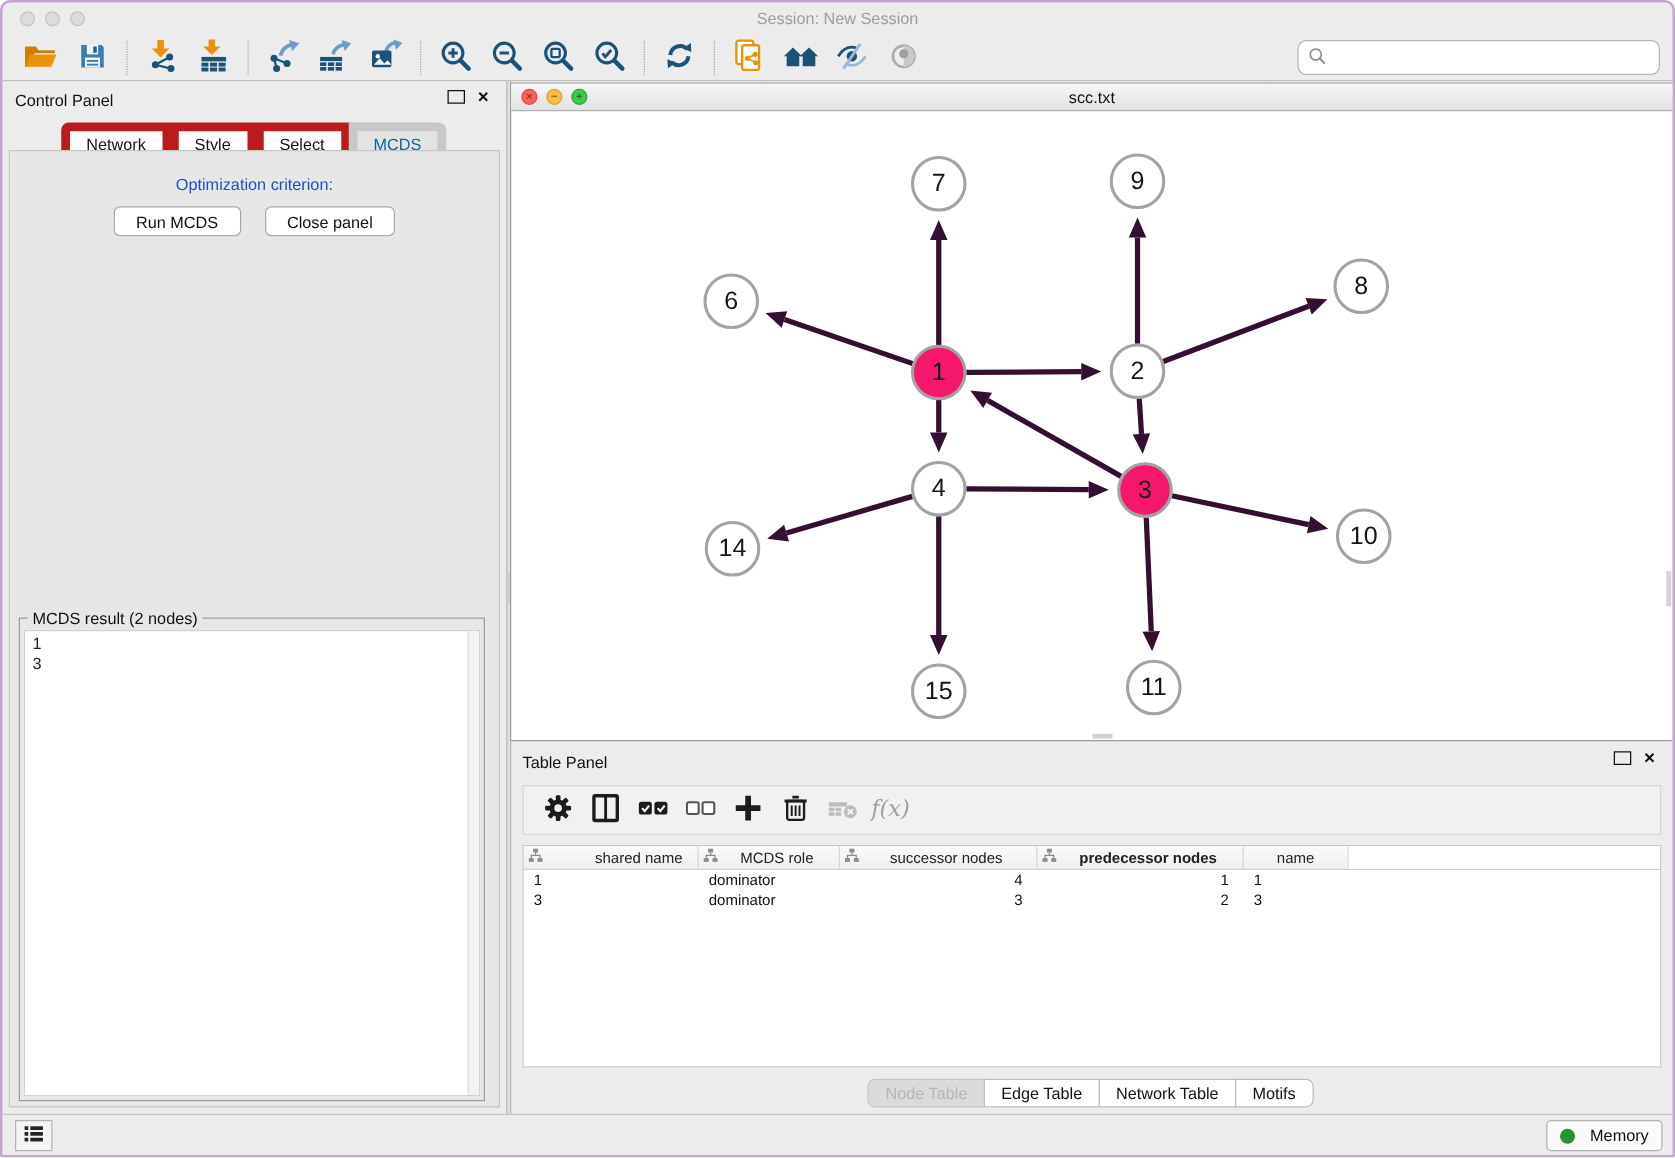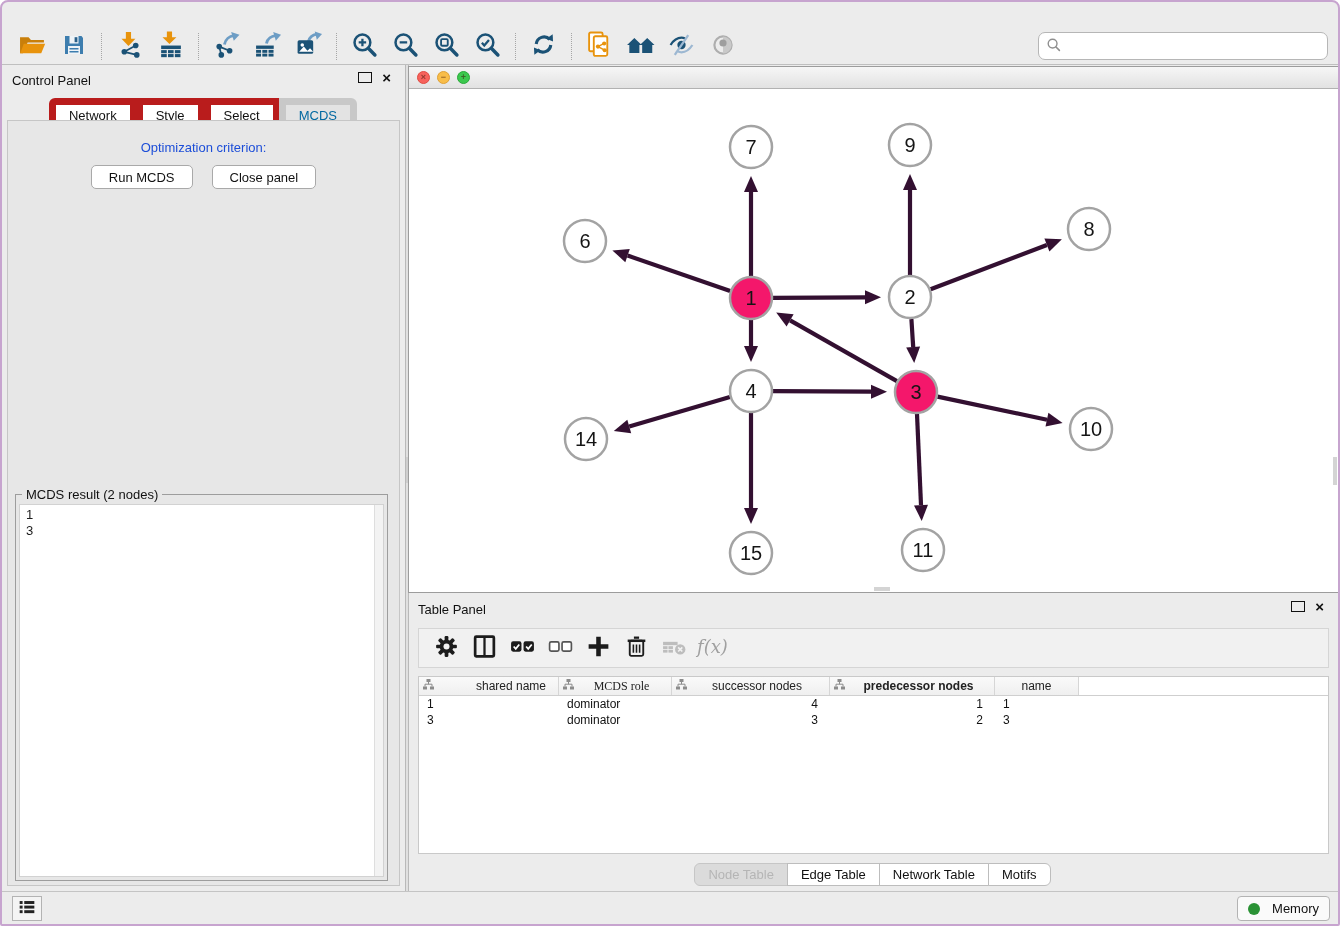--- a/index.html
+++ b/index.html
@@ -101,20 +101,28 @@
   .sb-list-btn { position:absolute; left:10px; top:4px; width:30px; height:25px; background:#f4f4f4; border:1px solid #b3b3b3; display:flex; align-items:center; justify-content:center; padding:0; }
   .memory-btn { position:absolute; right:8px; top:4px; height:25px; padding:0 10px; background:#fafafa;
     border:1px solid #b3b3b3; border-radius:4px; display:flex; align-items:center; gap:12px; font-size:13px; font-family:"Liberation Sans",sans-serif; color:#111; }
   .memory-dot { width:12px; height:12px; border-radius:50%; background:#2a9235; }
 </style>
 </head>
 <body>
 
 <div class="app">
 
+  <div class="titlebar">
+    <div class="lights">
+      <span class="light"></span>
+      <span class="light"></span>
+      <span class="light"></span>
+    </div>
+    <div class="title-text">Session: New Session</div>
+  </div>
 
   <div class="toolbar">
     <div id="main-toolbar-icons" style="display:flex;align-items:center;">
         <button class="tb-btn">
           <span><svg width="27" height="24" viewBox="0 0 26 22">
               <path d="M1 19V3.5h8.2l2.3 2.8H24v2.4H8.3L3.8 19z" fill="#c97f0a"></path>
               <path d="M4.6 9.7h20.6L21.4 19H1.2z" fill="#e8930c"></path>
             </svg></span>
         </button>
         <button class="tb-btn">
@@ -301,20 +309,21 @@
     <div class="vsplit-handle"></div>
   </div>
 
   <div class="netwin">
     <div class="netwin-titlebar">
       <div class="tl">
         <span class="tl-dot tl-close">×</span>
         <span class="tl-dot tl-min">−</span>
         <span class="tl-dot tl-max">+</span>
       </div>
+      <div class="netwin-title">scc.txt</div>
     </div>
     <div class="graph-area" id="graph-area"><svg width="929" height="504" viewBox="0 0 929 504">
           <line x1="342.0" y1="187.0" x2="342.0" y2="103.0" stroke="#331031" stroke-width="4.2"></line>
           <polygon points="342.0,87.0 349.0,103.0 335.0,103.0" fill="#331031"></polygon>
           <line x1="321.2" y1="201.9" x2="218.6" y2="166.6" stroke="#331031" stroke-width="4.2"></line>
           <polygon points="203.4,161.4 220.8,160.0 216.3,173.2" fill="#331031"></polygon>
           <line x1="364.0" y1="208.9" x2="456.0" y2="208.3" stroke="#331031" stroke-width="4.2"></line>
           <polygon points="472.0,208.2 456.0,215.3 456.0,201.3" fill="#331031"></polygon>
           <line x1="342.0" y1="231.0" x2="342.0" y2="257.0" stroke="#331031" stroke-width="4.2"></line>
           <polygon points="342.0,273.0 335.0,257.0 349.0,257.0" fill="#331031"></polygon>
@@ -442,21 +451,21 @@
             <span><svg width="13" height="13" viewBox="0 0 13 13">
                 <g fill="#8c8c8c">
                   <rect x="4.5" y="1" width="4" height="3"></rect>
                   <rect x="1" y="8.5" width="4" height="3"></rect>
                   <rect x="8" y="8.5" width="4" height="3"></rect>
                 </g>
                 <path d="M6.5 4v2.2M3 8.5V6.2h7v2.3" stroke="#8c8c8c" fill="none"></path>
               </svg></span>
             <span class="th-label">shared name</span>
           </div>
-          <div class="th" style="width: 113px; font-family: Liberation Serif, serif;">
+          <div class="th" style="width: 113px;">
             <span><svg width="13" height="13" viewBox="0 0 13 13">
                 <g fill="#8c8c8c">
                   <rect x="4.5" y="1" width="4" height="3"></rect>
                   <rect x="1" y="8.5" width="4" height="3"></rect>
                   <rect x="8" y="8.5" width="4" height="3"></rect>
                 </g>
                 <path d="M6.5 4v2.2M3 8.5V6.2h7v2.3" stroke="#8c8c8c" fill="none"></path>
               </svg></span>
             <span class="th-label">MCDS role</span>
           </div>

